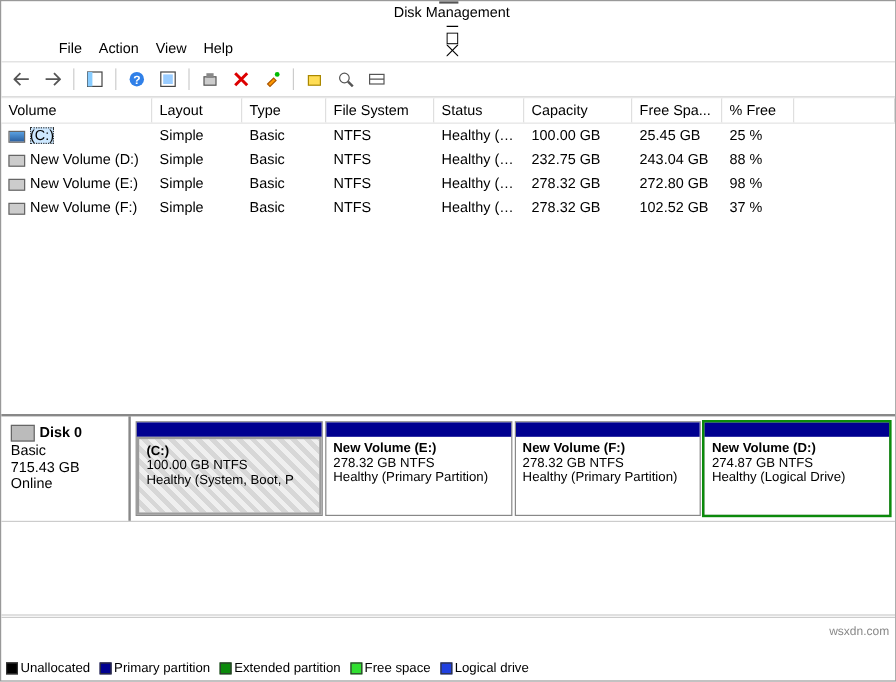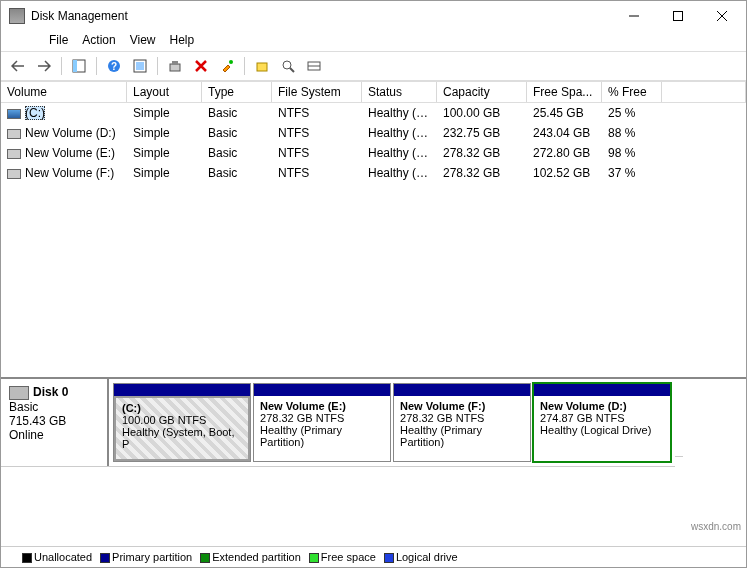--- a/index.html
+++ b/index.html
@@ -1,49 +1,49 @@
 <!DOCTYPE html>
 <html><head>
 <meta charset="utf-8">
 <style>
 * { box-sizing: border-box; margin: 0; padding: 0; }
 body { font-family: "Segoe UI", Tahoma, sans-serif; font-size: 12px; background: #fff; width: 747px; height: 568px; border: 1px solid #999; overflow: hidden; display: flex; flex-direction: column; }
-.titlebar { display: flex; align-items: center; height: 30px; padding: 0 2px 0 8px; }
+.titlebar { display: flex; align-items: center; height: 30px; padding: 0 2px 0 8px; flex-direction: column; }
 .titlebar .app-icon { width: 16px; height: 16px; margin-right: 6px; background: linear-gradient(#888,#aaa); border: 1px solid #555; }
 .titlebar .title { flex: 1; font-size: 12px; }
 .winbtn { width: 44px; height: 28px; display: flex; align-items: center; justify-content: center; }
 .winbtn svg { width: 10px; height: 10px; }
 .menubar { display: flex; gap: 14px; padding: 2px 8px 4px 8px; font-size: 12px; margin-left: 40px; }
 .menubar span { cursor: default; }
 .toolbar { display: flex; align-items: center; gap: 4px; padding: 3px 6px; border-top: 1px solid #ddd; border-bottom: 1px solid #ddd; }
 .toolbar .tb { width: 22px; height: 22px; display: flex; align-items: center; justify-content: center; border: 1px solid transparent; }
 .toolbar .sep { width: 1px; height: 18px; background: #ccc; margin: 0 2px; }
 .listview { flex: 1; overflow: hidden; border-bottom: 2px solid #888; min-height: 240px; }
 .listhdr { display: flex; border-top: 1px solid #ddd; border-bottom: 1px solid #ddd; }
 .listhdr .col, .listrow .col { padding: 3px 6px; white-space: nowrap; overflow: hidden; text-overflow: ellipsis; border-right: 1px solid #e3e3e3; }
 .listhdr .col { background: #fff; font-weight: 400; border-right: 1px solid #d8d8d8; }
 .c0{width:126px}.c1{width:75px}.c2{width:70px}.c3{width:90px}.c4{width:75px}.c5{width:90px}.c6{width:75px}.c7{width:60px}.c8{flex:1}
 .listbody { }
 .listrow { display: flex; height: 20px; align-items: center; }
 .listrow .col { border-right: 1px solid transparent; }
 .vol-icon { display: inline-block; width: 14px; height: 10px; background: #ccc; border: 1px solid #666; margin-right: 4px; vertical-align: middle; position: relative; }
 .vol-icon.primary { background: linear-gradient(#5aa0e0,#2a5fa0); }
 .selected { background: #cde8ff; outline: 1px dotted #333; outline-offset: -1px; display: inline; }
-.graphpanel { height: 168px; display: flex; border-bottom: 1px solid #ccc; }
+.graphpanel { height: 168px; display: flex; flex-direction: column; border-bottom: 1px solid #ccc; }
 .graphrow { display: flex; border-bottom: 1px solid #ccc; height: 88px; }
 .ginfo { width: 108px; padding: 6px 8px; border-right: 2px solid #888; }
 .ginfo .dicon { width: 20px; height: 14px; background: #bbb; border: 1px solid #666; display: inline-block; vertical-align: middle; margin-right: 4px; }
 .gblocks { flex: 1; display: flex; padding: 4px; gap: 2px; }
 .gblock { flex: 1; display: flex; flex-direction: column; border: 1px solid #888; }
 .gblock .stripe { height: 12px; background: #000090; }
 .gblock.ext { outline: 2px solid #0b8a0b; outline-offset: -1px; }
 .gblock .body { flex: 1; padding: 4px 6px; font-size: 11px; overflow: hidden; }
 .gblock .body b { font-size: 11px; }
 .gblock.hatch .body { background: repeating-linear-gradient(45deg,#efefef 0,#efefef 4px,#d7d7d7 4px,#d7d7d7 8px); border:2px solid #9c9c9c; }
-.legend { display: flex; align-items: center; gap: 8px; padding: 4px 21px; font-size: 11px; }
+.legend { display: flex; align-items: center; gap: 8px; padding: 4px 4px; font-size: 11px; margin-top: 32px; }
 .lsw { width: 10px; height: 10px; display: inline-block; border: 1px solid #333; vertical-align: middle; margin-right: 2px; }
 .watermark { position: absolute; right: 6px; bottom: 36px; font-size: 10px; color: #888; }
 </style>
 </head>
 <body>
 
 <div class="titlebar">
   <span class="app-icon"></span>
   <span class="title">Disk Management</span>
   <div class="winbtn">

